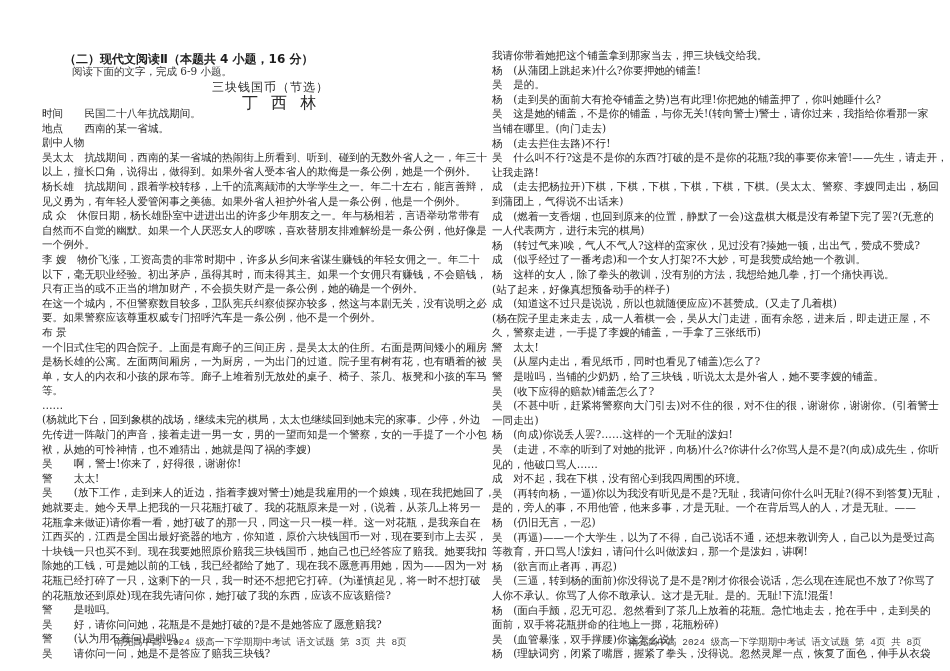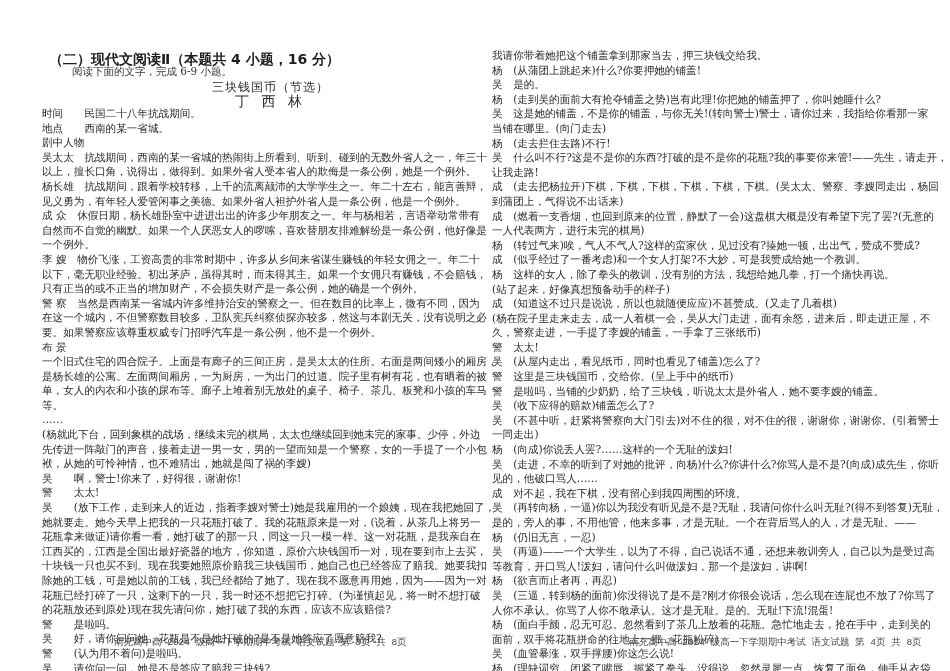--- a/index.html
+++ b/index.html
@@ -2,30 +2,30 @@
 <html><head>
 <meta charset="utf-8">
 <style>
   html, body { margin:0; padding:0; background:#ffffff; }
   body {
     width:950px; height:671px; position:relative; overflow:hidden;
     font-family: "DejaVu Serif", "Liberation Serif", serif;
     color:#2a2a2a;
   }
   .section-title {
-    position:absolute; left:49px; top:51px;
+    position:absolute; left:64px; top:51px;
     font-family: "DejaVu Sans", "Liberation Sans", sans-serif;
-    font-weight:bold; font-size:14px; color:#1e1e1e; white-space:nowrap;
+    font-weight:bold; font-size:12px; color:#1e1e1e; white-space:nowrap;
   }
   .instruction {
     position:absolute; left:72px; top:65px;
     font-size:10.5px; color:#333; white-space:nowrap;
   }
   .title { position:absolute; left:212px; top:79px; font-size:12px; letter-spacing:1px; white-space:nowrap; }
-  .author { position:absolute; left:235px; top:93px; font-size:14px; letter-spacing:4px; white-space:nowrap; }
+  .author { position:absolute; left:242px; top:93px; font-size:16px; letter-spacing:4px; white-space:nowrap; }
 
   .lines { position:absolute; font-size:10.6px; line-height:14.6px; }
   .lines .ln { white-space:nowrap; height:14.6px; }
   .left-lines { left:42px; top:106px; width:400px; }
   .right-lines { left:492px; top:48px; width:420px; }
 
   .footer {
     position:absolute; font-family:Liberation Mono, monospace;
     font-size:9.5px; color:#444; white-space:nowrap;
   }
@@ -47,21 +47,20 @@
     <div class="ln">吴太太　抗战期间，西南的某一省城的热闹街上所看到、听到、碰到的无数外省人之一，年三十</div>
     <div class="ln">以上，擅长口角，说得出，做得到。如果外省人受本省人的欺侮是一条公例，她是一个例外。</div>
     <div class="ln">杨长雄　抗战期间，跟着学校转移，上千的流离颠沛的大学学生之一。年二十左右，能言善辩，</div>
     <div class="ln">见义勇为，有年轻人爱管闲事之美德。如果外省人袒护外省人是一条公例，他是一个例外。</div>
     <div class="ln">成 众　休假日期，杨长雄卧室中进进出出的许多少年朋友之一。年与杨相若，言语举动常带有</div>
     <div class="ln">自然而不自觉的幽默。如果一个人厌恶女人的啰嗦，喜欢替朋友排难解纷是一条公例，他好像是</div>
     <div class="ln">一个例外。</div>
     <div class="ln">李 嫂　物价飞涨，工资高贵的非常时期中，许多从乡间来省谋生赚钱的年轻女佣之一。年二十</div>
     <div class="ln">以下，毫无职业经验。初出茅庐，虽得其时，而未得其主。如果一个女佣只有赚钱，不会赔钱，</div>
     <div class="ln">只有正当的或不正当的增加财产，不会损失财产是一条公例，她的确是一个例外。</div>
-    <div class="ln">警 察　当然是西南某一省城内许多维持治安的警察之一。但在数目的比率上，微有不同，因为</div>
     <div class="ln">在这一个城内，不但警察数目较多，卫队宪兵纠察侦探亦较多，然这与本剧无关，没有说明之必</div>
     <div class="ln">要。如果警察应该尊重权威专门招呼汽车是一条公例，他不是一个例外。</div>
     <div class="ln">布 景</div>
     <div class="ln">一个旧式住宅的四合院子。上面是有廊子的三间正房，是吴太太的住所。右面是两间矮小的厢房，</div>
     <div class="ln">是杨长雄的公寓。左面两间厢房，一为厨房，一为出门的过道。院子里有树有花，也有晒着的被</div>
     <div class="ln">单，女人的内衣和小孩的尿布等。廊子上堆着别无放处的桌子、椅子、茶几、板凳和小孩的车马</div>
     <div class="ln">等。</div>
     <div class="ln">……</div>
     <div class="ln">(杨就此下台，回到象棋的战场，继续未完的棋局，太太也继续回到她未完的家事。少停，外边</div>
     <div class="ln">先传进一阵敲门的声音，接着走进一男一女，男的一望而知是一个警察，女的一手提了一个小包</div>
@@ -97,21 +96,20 @@
     <div class="ln">一人代表两方，进行未完的棋局)</div>
     <div class="ln">杨　(转过气来)唉，气人不气人?这样的蛮家伙，见过没有?揍她一顿，出出气，赞成不赞成?</div>
     <div class="ln">成　(似乎经过了一番考虑)和一个女人打架?不大妙，可是我赞成给她一个教训。</div>
     <div class="ln">杨　这样的女人，除了拳头的教训，没有别的方法，我想给她几拳，打一个痛快再说。</div>
     <div class="ln">(站了起来，好像真想预备动手的样子)</div>
     <div class="ln">成　(知道这不过只是说说，所以也就随便应应)不甚赞成。(又走了几着棋)</div>
     <div class="ln">(杨在院子里走来走去，成一人着棋一会，吴从大门走进，面有余怒，进来后，即走进正屋，不</div>
     <div class="ln">久，警察走进，一手提了李嫂的铺盖，一手拿了三张纸币)</div>
     <div class="ln">警　太太!</div>
     <div class="ln">吴　(从屋内走出，看见纸币，同时也看见了铺盖)怎么了?</div>
-    <div class="ln">警　这里是三块钱国币，交给你。(呈上手中的纸币)</div>
     <div class="ln">警　是啦吗，当铺的少奶奶，给了三块钱，听说太太是外省人，她不要李嫂的铺盖。</div>
     <div class="ln">吴　(收下应得的赔款)铺盖怎么了?</div>
     <div class="ln">吴　(不甚中听，赶紧将警察向大门引去)对不住的很，对不住的很，谢谢你，谢谢你。(引着警士</div>
     <div class="ln">一同走出)</div>
     <div class="ln">杨　(向成)你说丢人罢?……这样的一个无耻的泼妇!</div>
     <div class="ln">吴　(走进，不幸的听到了对她的批评，向杨)什么?你讲什么?你骂人是不是?(向成)成先生，你听</div>
     <div class="ln">见的，他破口骂人……</div>
     <div class="ln">成　对不起，我在下棋，没有留心到我四周围的环境。</div>
     <div class="ln">吴　(再转向杨，一逼)你以为我没有听见是不是?无耻，我请问你什么叫无耻?(得不到答复)无耻，</div>
     <div class="ln">是的，旁人的事，不用他管，他来多事，才是无耻。一个在背后骂人的人，才是无耻。——</div>

